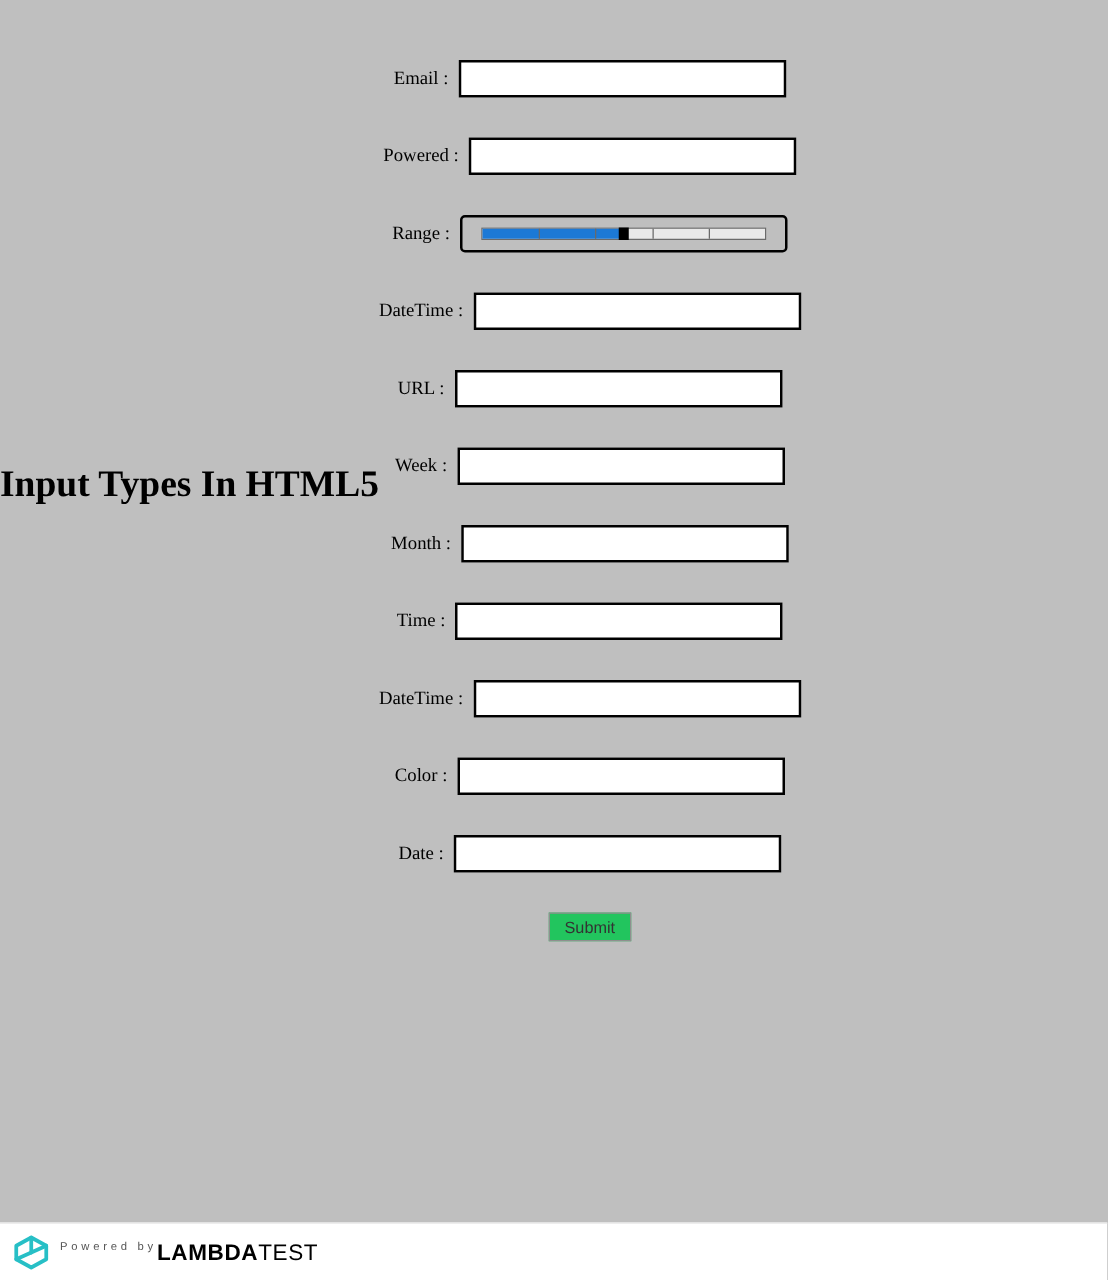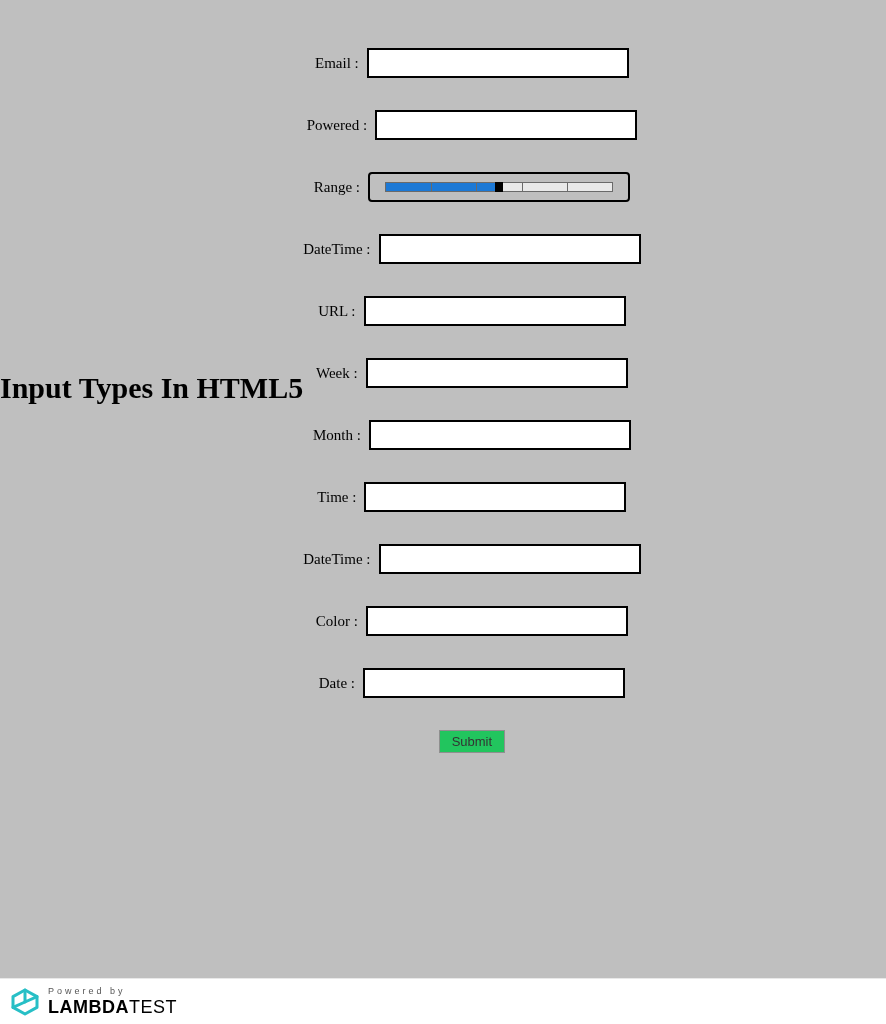--- a/index.html
+++ b/index.html
@@ -110,21 +110,21 @@
       align-items: center;
       padding-left: 10px;
     }
     .brand {
       display: flex;
       align-items: center;
       gap: 8px;
     }
     .brand-text {
       display: flex;
-      flex-direction: column;
+      flex-direction: row;
       line-height: 1;
     }
     .brand-text .pw {
       font-family: Arial, Helvetica, sans-serif;
       font-size: 9px;
       letter-spacing: 3px;
       color: #555;
       margin-bottom: 2px;
     }
     .brand-text .name {

